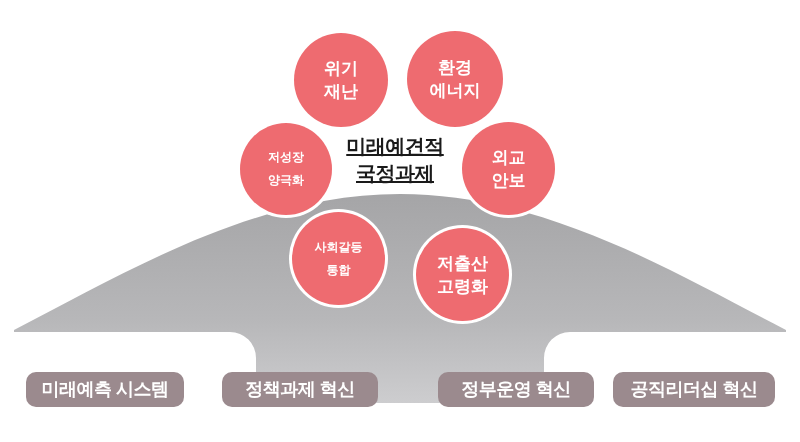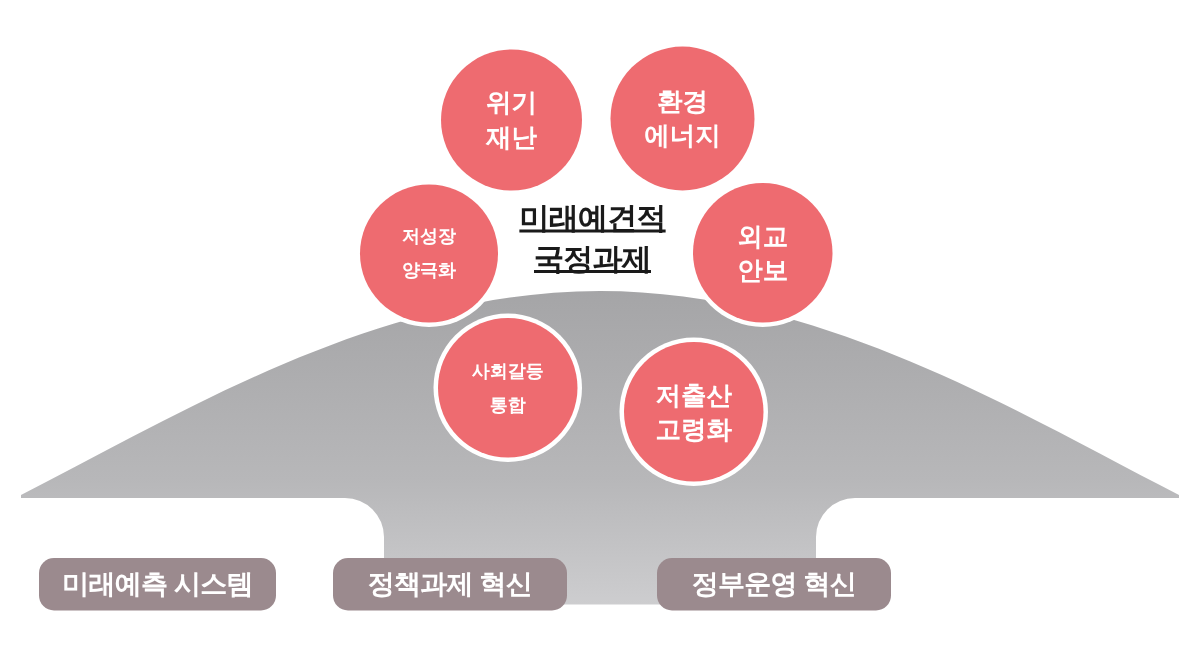--- a/index.html
+++ b/index.html
@@ -122,14 +122,15 @@
 통합</div>
   <div class="challenge-circle circle-6">저출산
 고령화</div>
 
   <div class="center-title">미래예견적
 국정과제</div>
 
   <div class="foundation-box box-2">정책과제 혁신</div>
   <div class="foundation-box box-1">미래예측 시스템</div>
   <div class="foundation-box box-3">정부운영 혁신</div>
+  <div class="foundation-box box-4">공직리더십 혁신</div>
 
 </div>
 
 </body></html>

